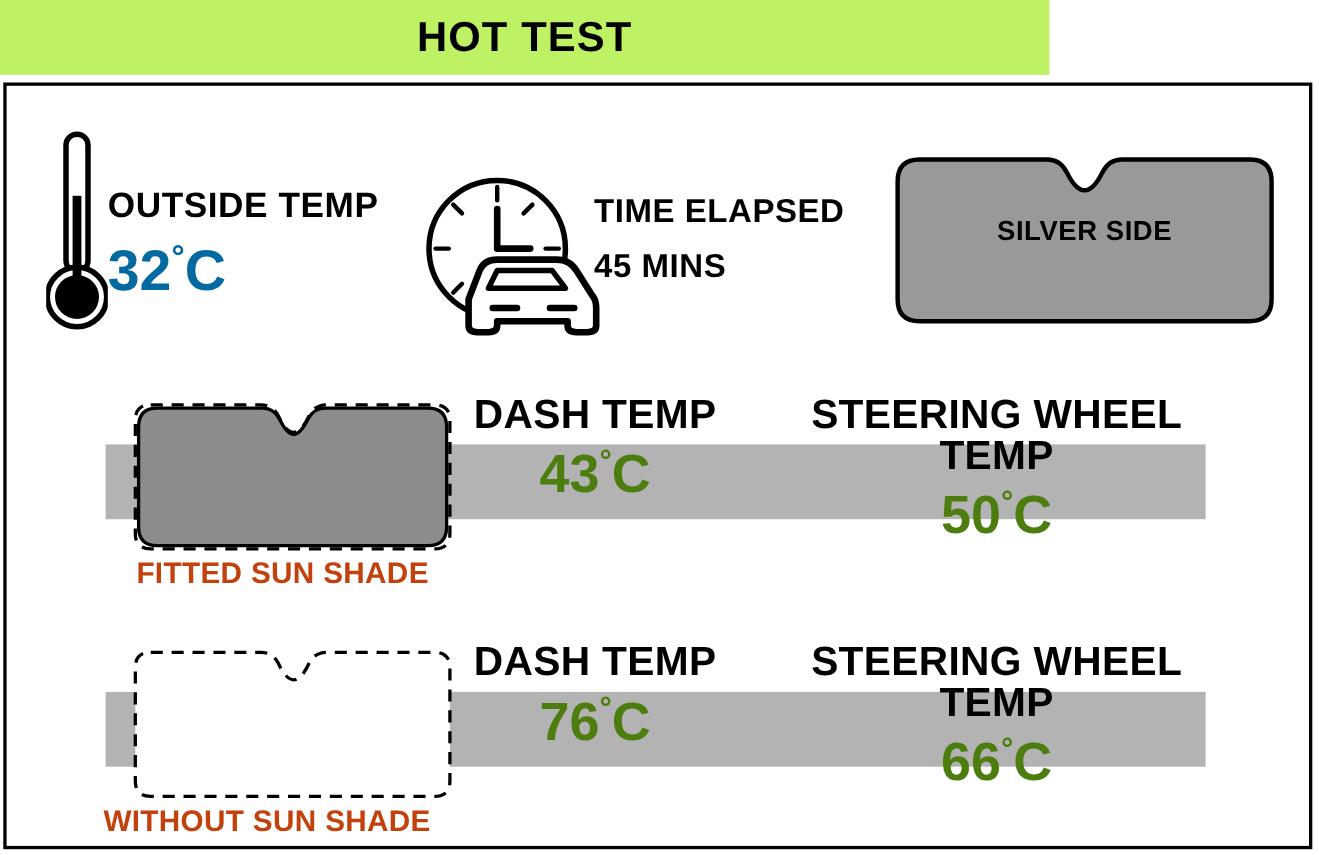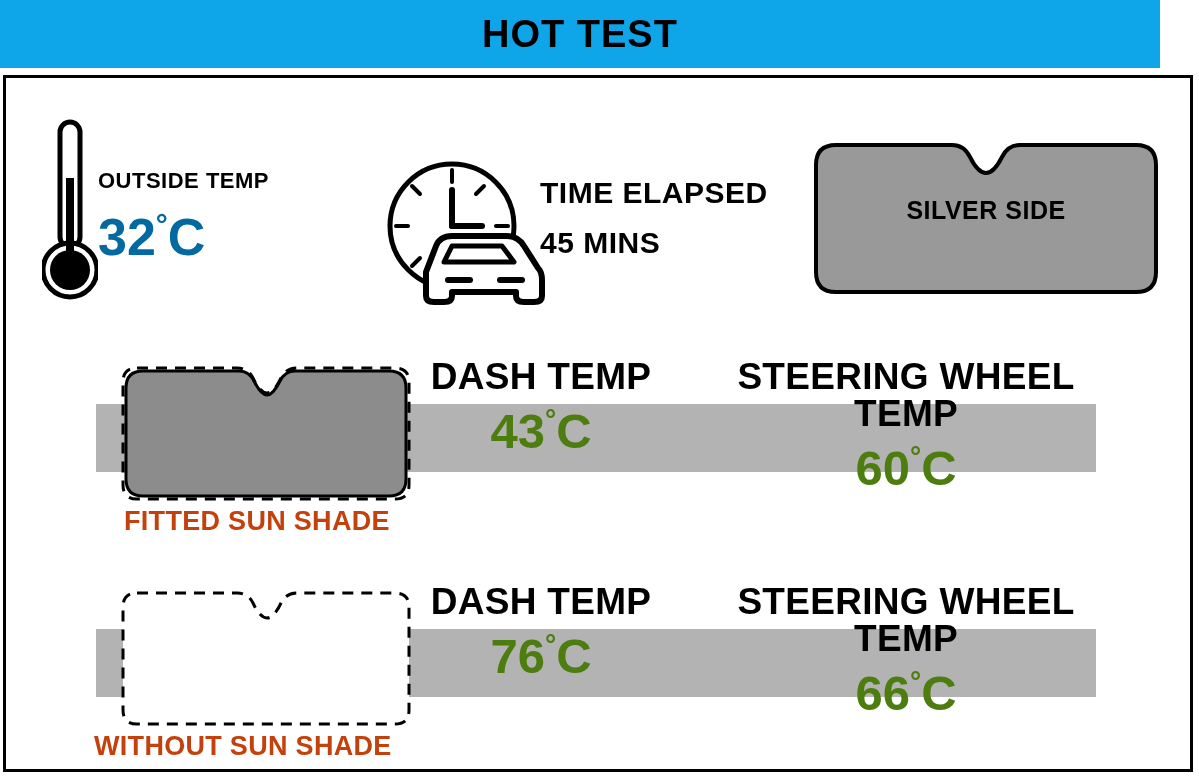--- a/index.html
+++ b/index.html
@@ -16,23 +16,23 @@
     height: 777px;
     background: #ffffff;
     overflow: hidden;
   }
 
   
   .header-bar {
     position: absolute;
     left: 0;
     top: 0;
-    width: 1160px;
+    width: 954px;
     height: 68px;
-    background: #0ea5e9;
+    background: #bef264;
     display: flex;
     align-items: center;
     justify-content: center;
   }
   .header-title {
     font-size: 38px;
     font-weight: bold;
     color: #000000;
     letter-spacing: 1px;
     line-height: 1;
@@ -58,21 +58,21 @@
     width: 56px;
     height: 190px;
   }
   .outside-block {
     position: absolute;
     left: 92px;
     top: 92px;
     width: 270px;
   }
   .outside-label {
-    font-size: 22px;
+    font-size: 32px;
     font-weight: bold;
     color: #000000;
     letter-spacing: 0.5px;
     line-height: 1;
   }
   .outside-value {
     font-size: 52px;
     font-weight: bold;
     color: #0369a1;
     line-height: 1;
@@ -267,21 +267,21 @@
       <div class="metric metric-dash">
         <div class="metric-label">DASH TEMP</div>
         <div class="metric-value">
           <span>43</span><span class="deg">°</span><span>C</span>
         </div>
       </div>
 
       <div class="metric metric-wheel">
         <div class="metric-label">STEERING WHEEL TEMP</div>
         <div class="metric-value">
-          <span>60</span><span class="deg">°</span><span>C</span>
+          <span>50</span><span class="deg">°</span><span>C</span>
         </div>
       </div>
     </div>
 
     <div class="row row-2">
       <div class="gray-bar"></div>
 
       <svg class="shade-box" viewBox="0 0 290 135">
         <path d="M16 2 H116 Q127 2 132 12 Q139 27 146 27 Q153 27 160 12 Q165 2 176 2 H274 Q288 2 288 16 V119 Q288 133 274 133 H16 Q2 133 2 119 V16 Q2 2 16 2 Z" fill="#ffffff" stroke="#000000" stroke-width="3" stroke-dasharray="11 8"></path>
       </svg>

